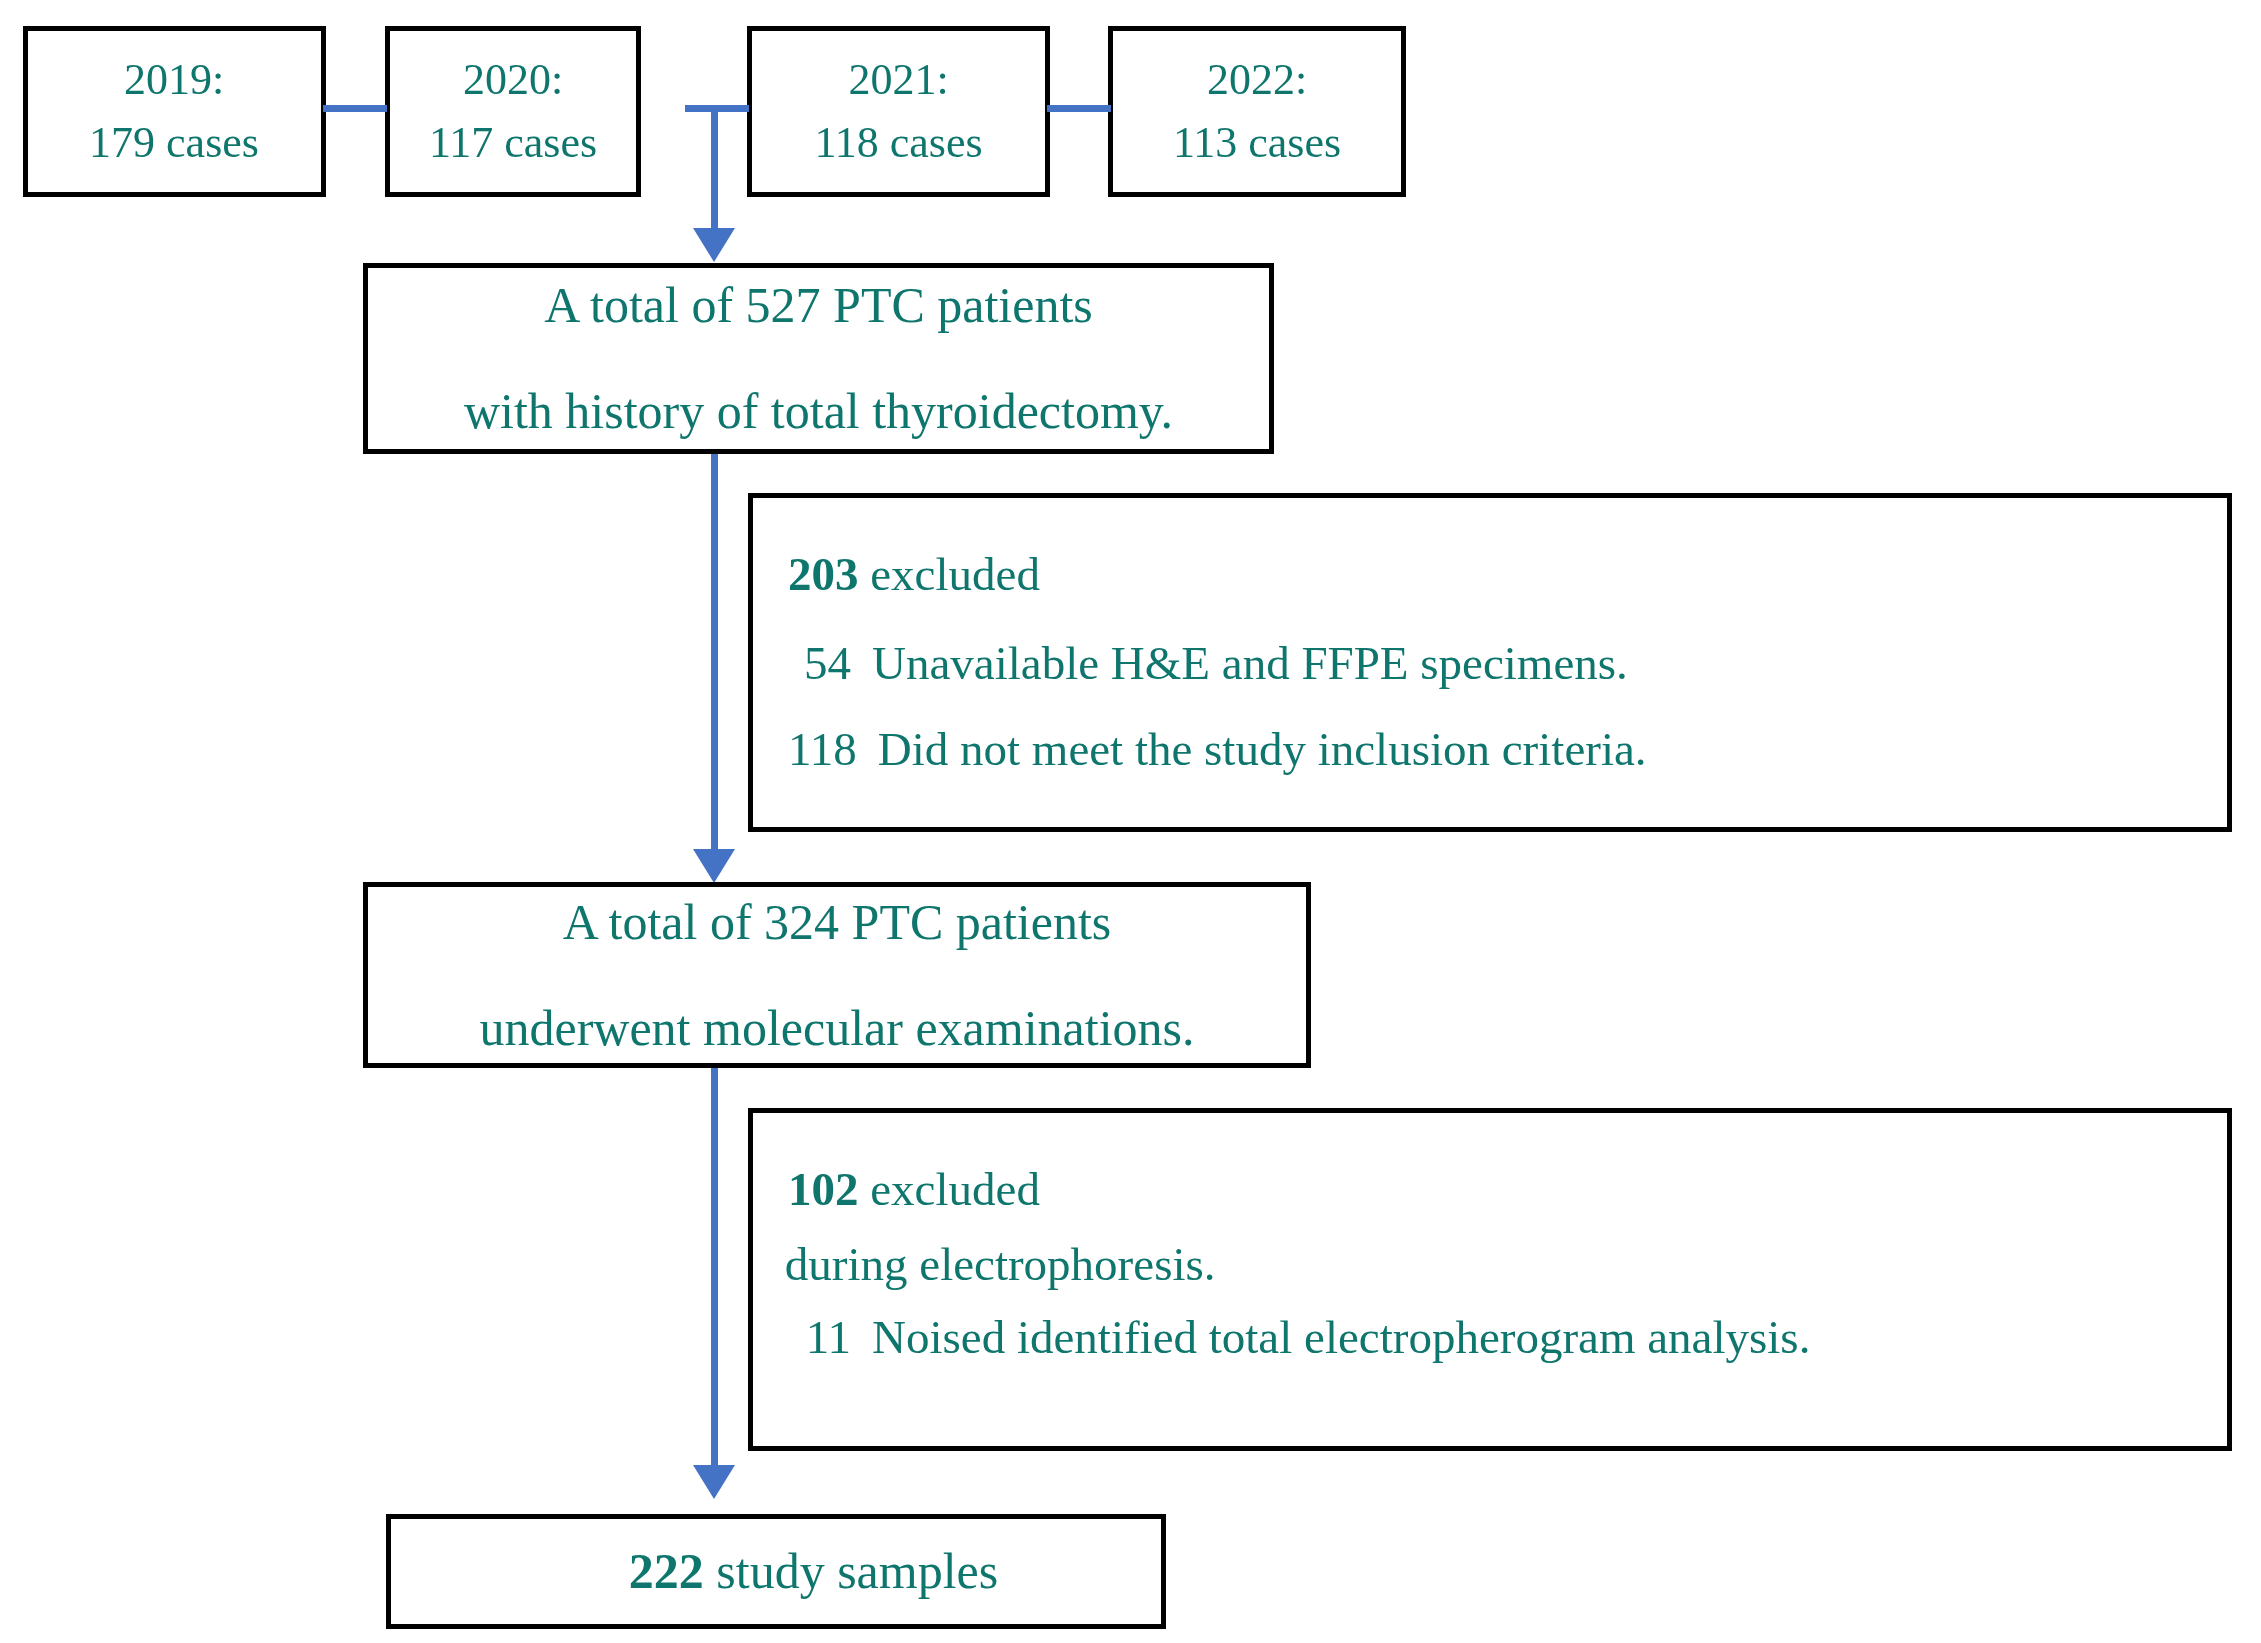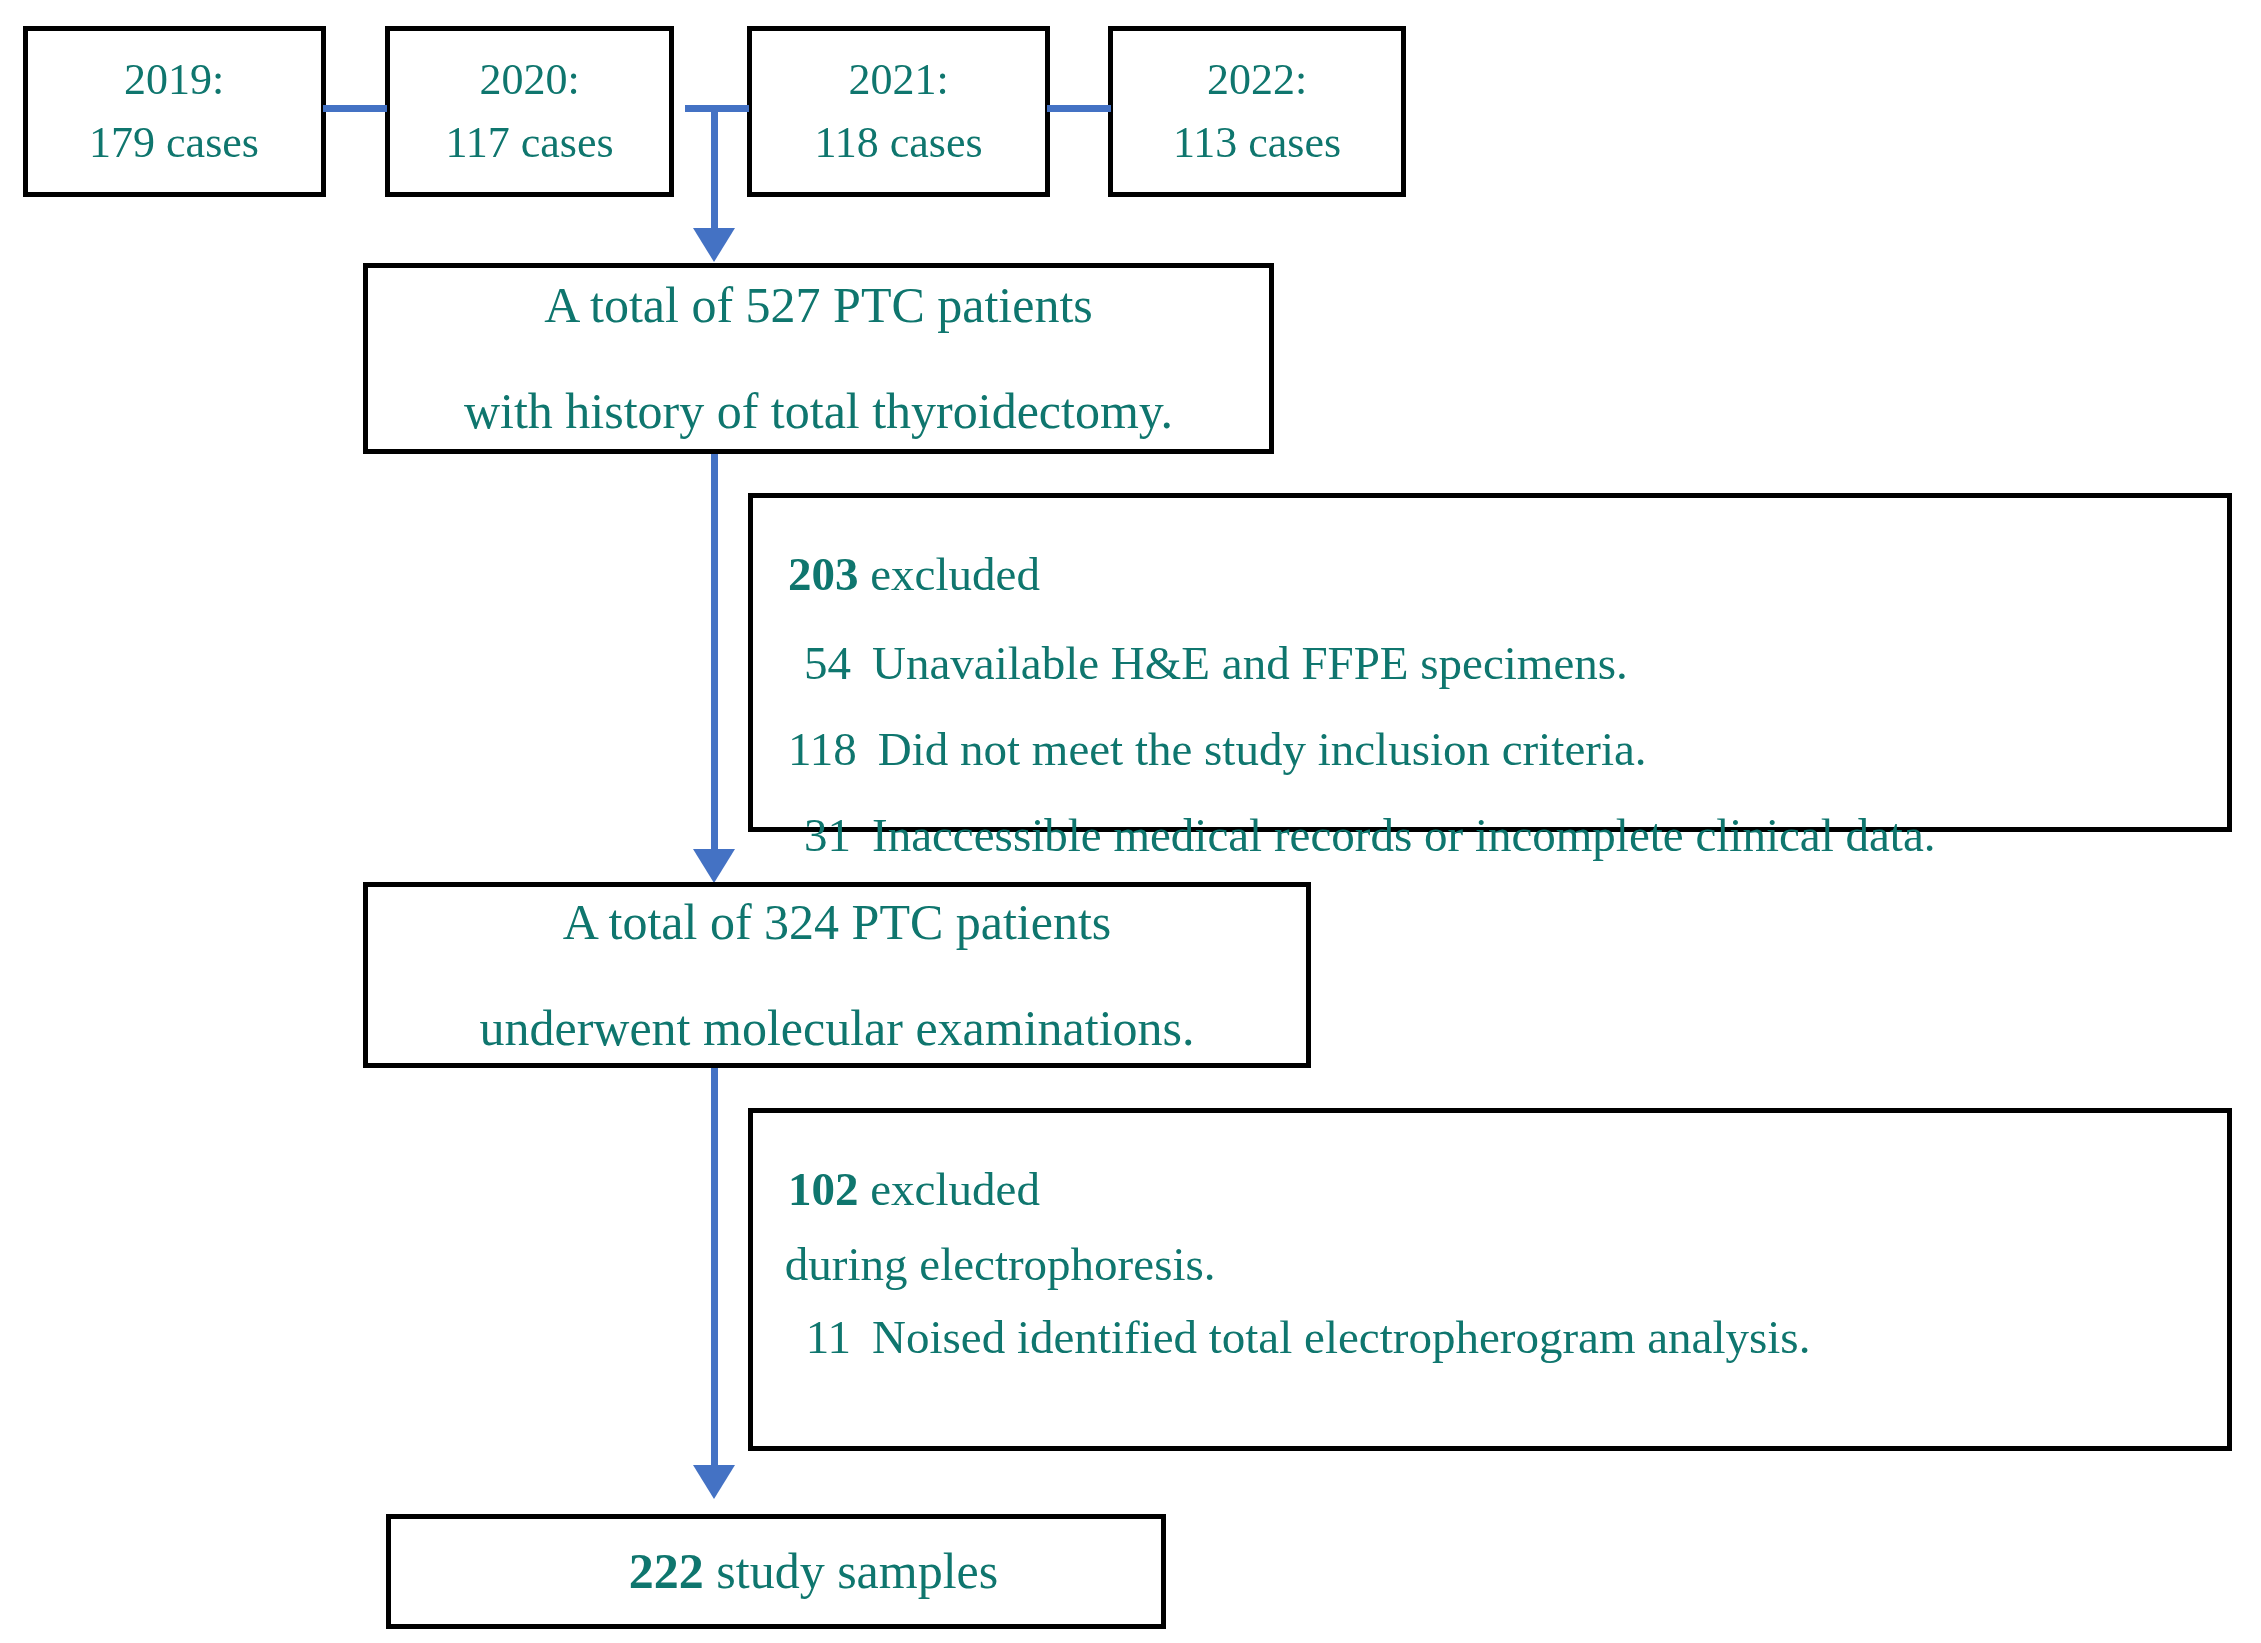--- a/index.html
+++ b/index.html
@@ -101,21 +101,21 @@
 </head>
 <body>
 
 <div id="canvas">
 
   <div class="box year-box" style="left:22.5px; top:26px; width:303px; height:171px;">
     <div class="line">2019:</div>
     <div class="line">179 cases</div>
   </div>
 
-  <div class="box year-box" style="left:385px; top:26px; width:289px; height:171px;">
+  <div class="box year-box" style="left:385px; top:26px; width:256px; height:171px;">
     <div class="line">2020:</div>
     <div class="line">117 cases</div>
   </div>
 
   <div class="box year-box" style="left:747px; top:26px; width:303px; height:171px;">
     <div class="line">2021:</div>
     <div class="line">118 cases</div>
   </div>
 
   <div class="box year-box" style="left:1108px; top:26px; width:298px; height:171px;">
@@ -146,24 +146,20 @@
     <div class="excl-item">
       <span class="excl-num">54</span>
       <span class="excl-text">Unavailable H&amp;E and FFPE specimens.</span>
     </div>
 
     <div class="excl-item">
       <span class="excl-num">118</span>
       <span class="excl-text">Did not meet the study inclusion criteria.</span>
     </div>
 
-    <div class="excl-item">
-      <span class="excl-num">31</span>
-      <span class="excl-text">Inaccessible medical records or incomplete clinical data.</span>
-    </div>
   </div>
 
   <div class="box summary-box" style="left:363px; top:882px; width:948px; height:186px;">
     <div class="line">A total of 324 PTC patients</div>
     <div class="line">underwent molecular examinations.</div>
   </div>
 
   <div class="conn-v" style="left:711px; top:1068px; height:398px;"></div>
   <div class="arrow-head" style="left:693px; top:1465px;"></div>
 

